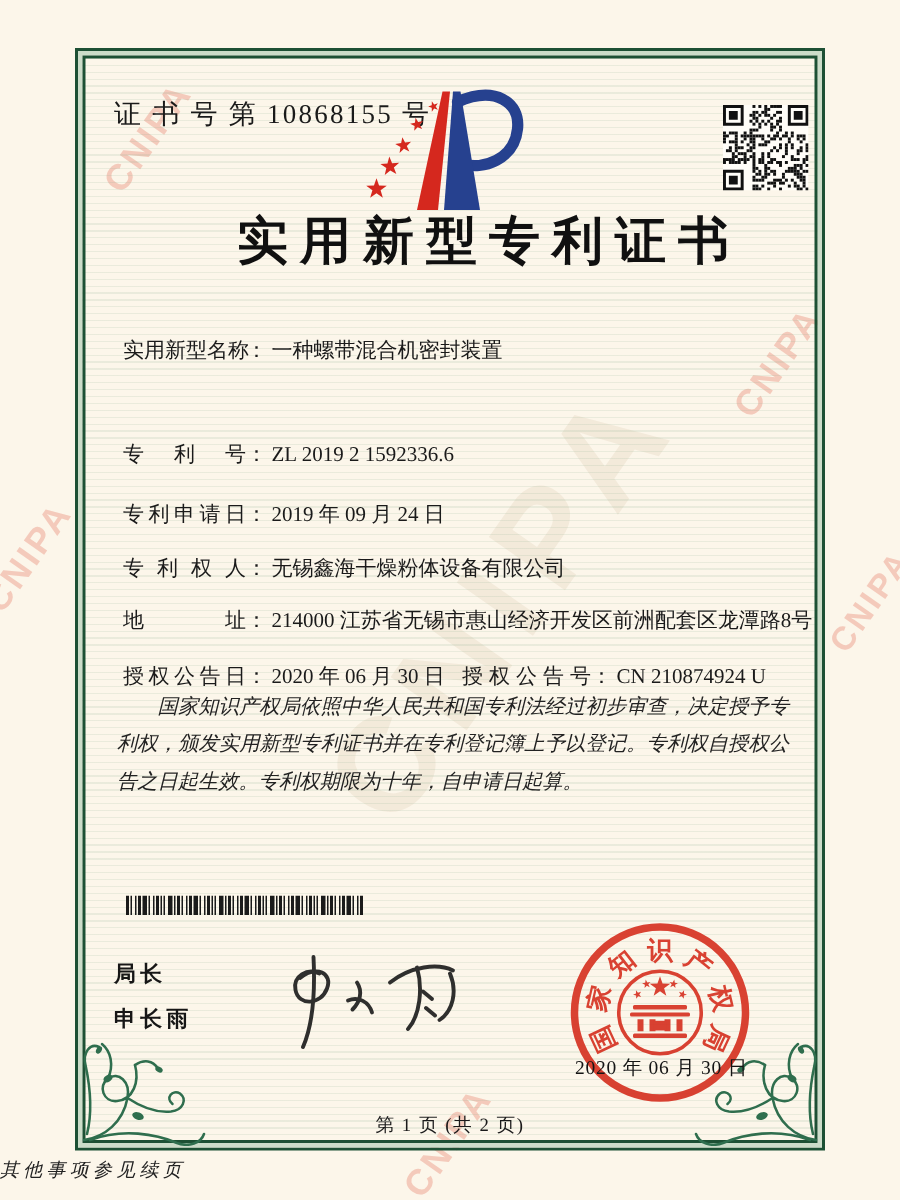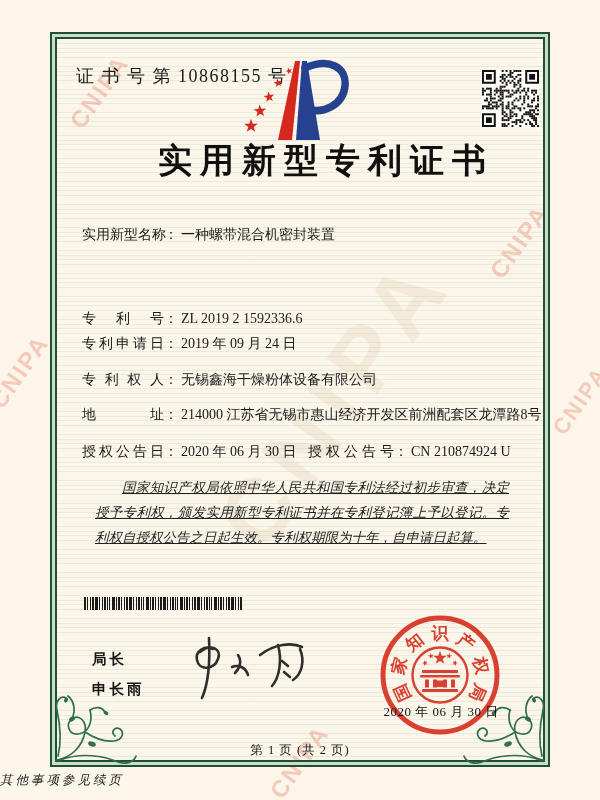--- a/index.html
+++ b/index.html
@@ -31,26 +31,26 @@
 
   .frow{position:absolute;left:82px;font-size:14px;line-height:21px;white-space:nowrap;}
   .flabel{display:inline-block;width:82px;text-align:justify;text-align-last:justify;vertical-align:top;}
   .fcolon{vertical-align:top;margin-right:3px;}
   .fvalue{display:inline-block;vertical-align:top;width:372px;white-space:normal;}
   .grant2{position:absolute;left:226px;top:0;white-space:nowrap;}
   .grant2 .flabel{width:86px;}
 
   .paras{position:absolute;left:78px;top:458px;width:448px;font-size:13.5px;
          line-height:25.2px;text-align:justify;font-style:italic;color:#222;}
-  .paras p{margin:17px;text-indent:2em;text-decoration:underline;}
+  .paras p{margin:0;text-indent:2em;}
 
   .barcode{position:absolute;left:84px;top:597px;width:160px;height:13px;}
 
-  .officer{position:absolute;left:92px;top:640px;font-family:"Liberation Sans",sans-serif;
-           font-size:14.5px;font-weight:bold;letter-spacing:3px;color:#161616;margin-top:10px;}
+  .officer{position:absolute;left:76px;top:640px;font-family:"Liberation Sans",sans-serif;
+           font-size:14.5px;font-weight:bold;letter-spacing:3px;color:#161616;}
   .officer div{margin-bottom:11px;}
   .sig{position:absolute;left:172px;top:628px;width:155px;height:80px;}
 
   .seal{position:absolute;left:374px;top:609px;width:132px;height:132px;}
   .sealdate{position:absolute;left:370px;top:703px;width:142px;text-align:center;
             font-size:13px;letter-spacing:.5px;color:#151515;}
 
   .pageinfo{position:absolute;left:50px;top:742px;width:500px;text-align:center;font-size:12.5px;letter-spacing:1px;}
   .note{position:absolute;left:0;top:772px;width:600px;
         font-size:12.5px;font-style:italic;letter-spacing:3px;color:#222;}
@@ -395,21 +395,21 @@
         <rect x="26" y="28" width="1" height="1"></rect>
         <rect x="28" y="28" width="1" height="1"></rect>
       </g>
   </svg>
 
   <div class="title">实用新型专利证书</div>
 
   <div class="frow" style="top:224px">
     <span class="flabel">实用新型名称</span><span class="fcolon">：</span><span class="fvalue">一种螺带混合机密封装置</span>
   </div>
-  <div class="frow" style="top:308px">
+  <div class="frow" style="top:293px">
     <span class="flabel">专利号</span><span class="fcolon">：</span><span class="fvalue">ZL 2019 2 1592336.6</span>
   </div>
   <div class="frow" style="top:333px">
     <span class="flabel">专利申请日</span><span class="fcolon">：</span><span class="fvalue">2019 年 09 月 24 日</span>
   </div>
   <div class="frow" style="top:369px">
     <span class="flabel">专利权人</span><span class="fcolon">：</span><span class="fvalue">无锡鑫海干燥粉体设备有限公司</span>
   </div>
   <div class="frow" style="top:404px">
     <span class="flabel">地址</span><span class="fcolon">：</span><span class="fvalue">214000 江苏省无锡市惠山经济开发区前洲配套区龙潭路8号</span>

